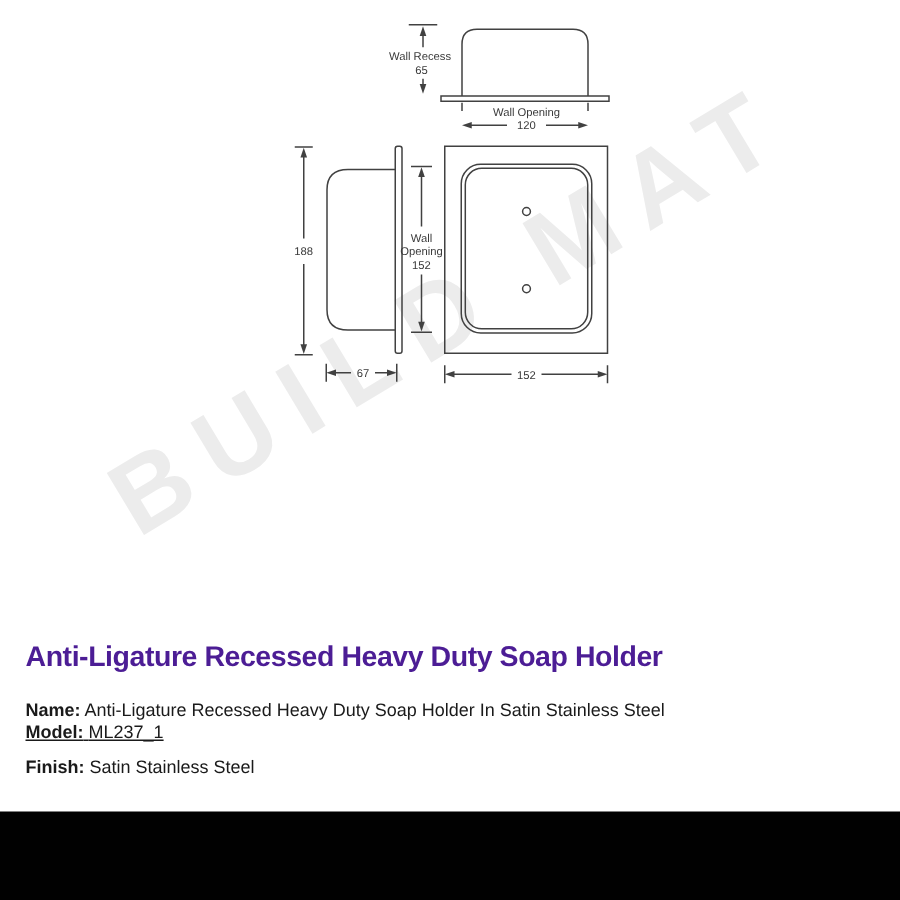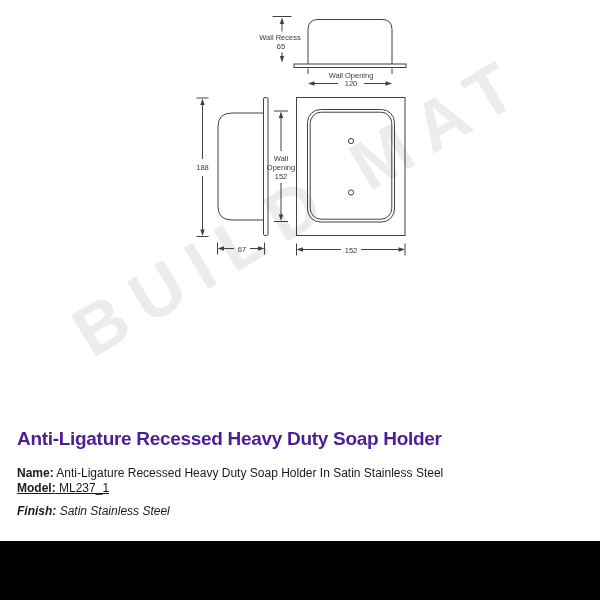--- a/index.html
+++ b/index.html
@@ -24,21 +24,21 @@
   
   .info{position:absolute;left:0;top:0;width:600px;z-index:1;}
   .title{
     position:absolute;left:17px;top:428px;width:570px;
     font-size:19px;font-weight:bold;letter-spacing:-0.3px;color:#4c1d95;
   }
   .spec-row{position:absolute;left:17px;font-size:12px;color:#1a1a1a;}
   .spec-row b{font-weight:bold;}
   .spec-row.r0{top:466px;}
   .spec-row.r1{top:481px;text-decoration:underline;}
-  .spec-row.r2{top:504px;font-style:italic;}
+  .spec-row.r2{top:504px;}
   
   .footer{
     position:absolute;left:0;top:541px;width:600px;height:59px;
     background:#010101;z-index:2;
   }
 </style>
 </head>
 <body>
 
 <div class="page">

